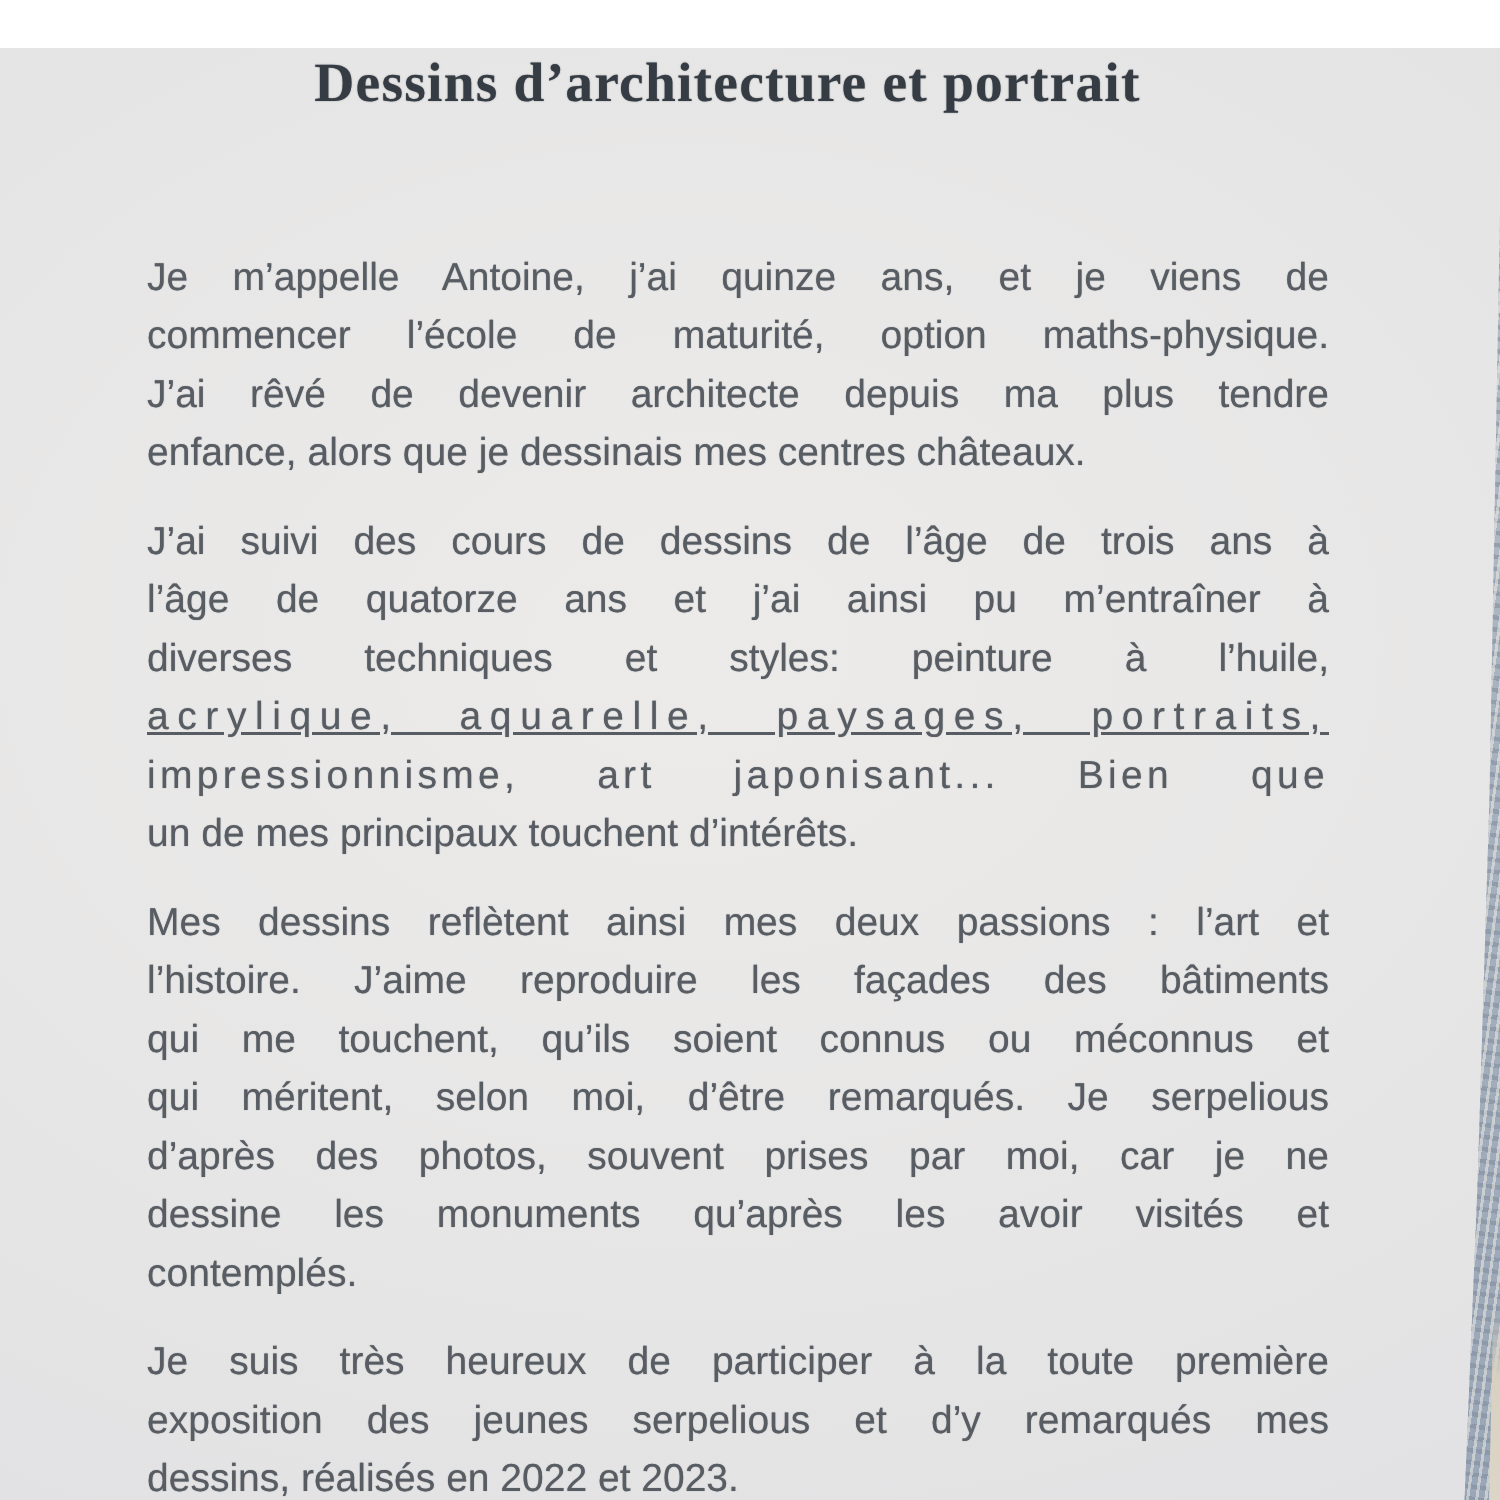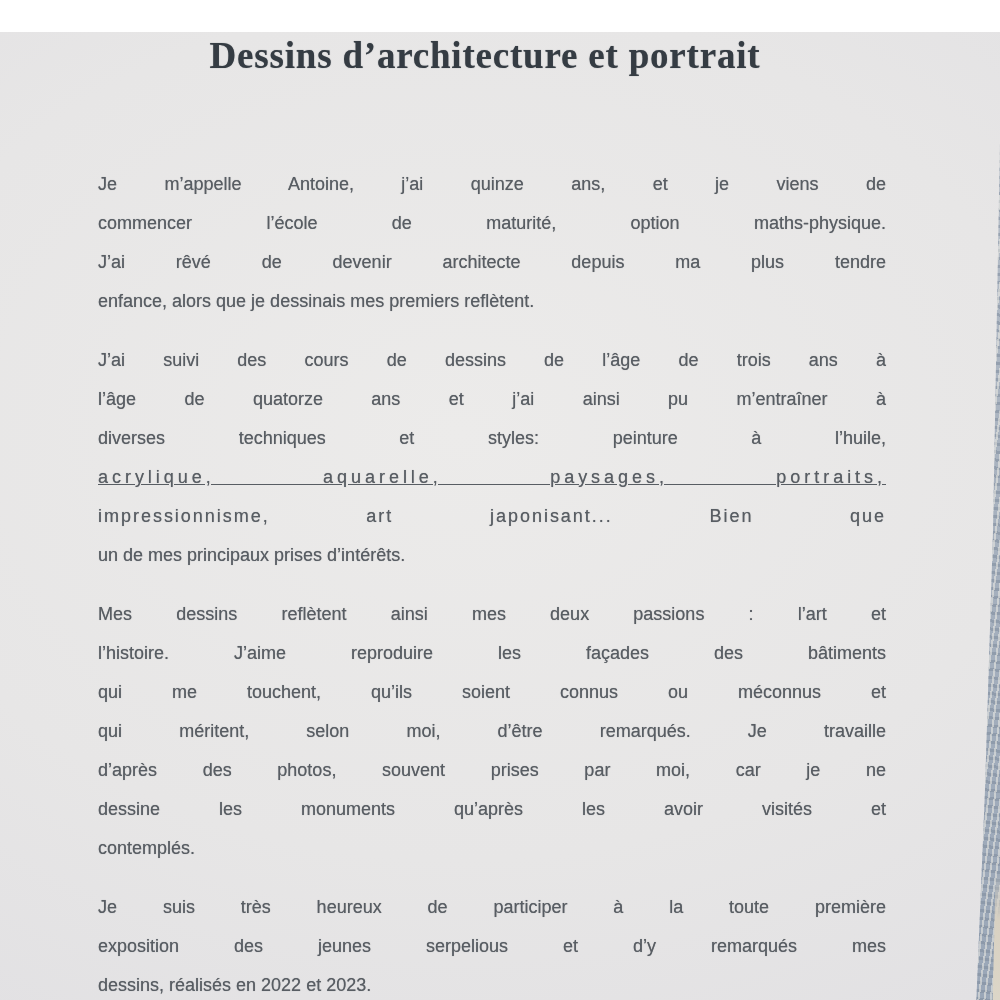--- a/index.html
+++ b/index.html
@@ -48,21 +48,21 @@
     left: 98px;
     top: 133px;
     width: 788px;
   }
   .para {
     margin: 0 0 20px 0;
   }
   .line {
     height: 39px;
     line-height: 39px;
-    font-size: 18px;
+    font-size: 26px;
     color: var(--body-text, #585d63);
     text-align: justify;
     text-align-last: justify;
     white-space: nowrap;
     text-shadow: 0 0 0.7px rgba(88,93,99,0.75);
   }
   .line.last {
     text-align-last: left;
     white-space: normal;
   }
@@ -104,35 +104,35 @@
 <body>
 
 <div class="photo">
   <div class="paper">
     <h1 class="title">Dessins d’architecture et portrait</h1>
     <div class="body-text" id="paragraphs">
         <div class="para">
           <div class="line">Je m’appelle Antoine, j’ai quinze ans, et je viens de</div>
           <div class="line">commencer l’école de maturité, option maths-physique.</div>
           <div class="line">J’ai rêvé de devenir architecte depuis ma plus tendre</div>
-          <div class="line last">enfance, alors que je dessinais mes premiers reflètent.</div>
+          <div class="line last">enfance, alors que je dessinais mes centres châteaux.</div>
         </div>
         <div class="para">
           <div class="line">J’ai suivi des cours de dessins de l’âge de trois ans à</div>
           <div class="line">l’âge de quatorze ans et j’ai ainsi pu m’entraîner à</div>
           <div class="line">diverses techniques et styles: peinture à l’huile,</div>
           <div class="line sp2">acrylique, aquarelle, paysages, portraits,</div>
           <div class="line sp1">impressionnisme, art japonisant... Bien que</div>
-          <div class="line last">un de mes principaux prises d’intérêts.</div>
+          <div class="line last">un de mes principaux touchent d’intérêts.</div>
         </div>
         <div class="para">
           <div class="line">Mes dessins reflètent ainsi mes deux passions : l’art et</div>
           <div class="line">l’histoire. J’aime reproduire les façades des bâtiments</div>
           <div class="line">qui me touchent, qu’ils soient connus ou méconnus et</div>
-          <div class="line">qui méritent, selon moi, d’être remarqués. Je travaille</div>
+          <div class="line">qui méritent, selon moi, d’être remarqués. Je serpelious</div>
           <div class="line">d’après des photos, souvent prises par moi, car je ne</div>
           <div class="line">dessine les monuments qu’après les avoir visités et</div>
           <div class="line last">contemplés.</div>
         </div>
         <div class="para">
           <div class="line">Je suis très heureux de participer à la toute première</div>
           <div class="line">exposition des jeunes serpelious et d’y remarqués mes</div>
           <div class="line last">dessins, réalisés en 2022 et 2023.</div>
         </div>
       </div>

